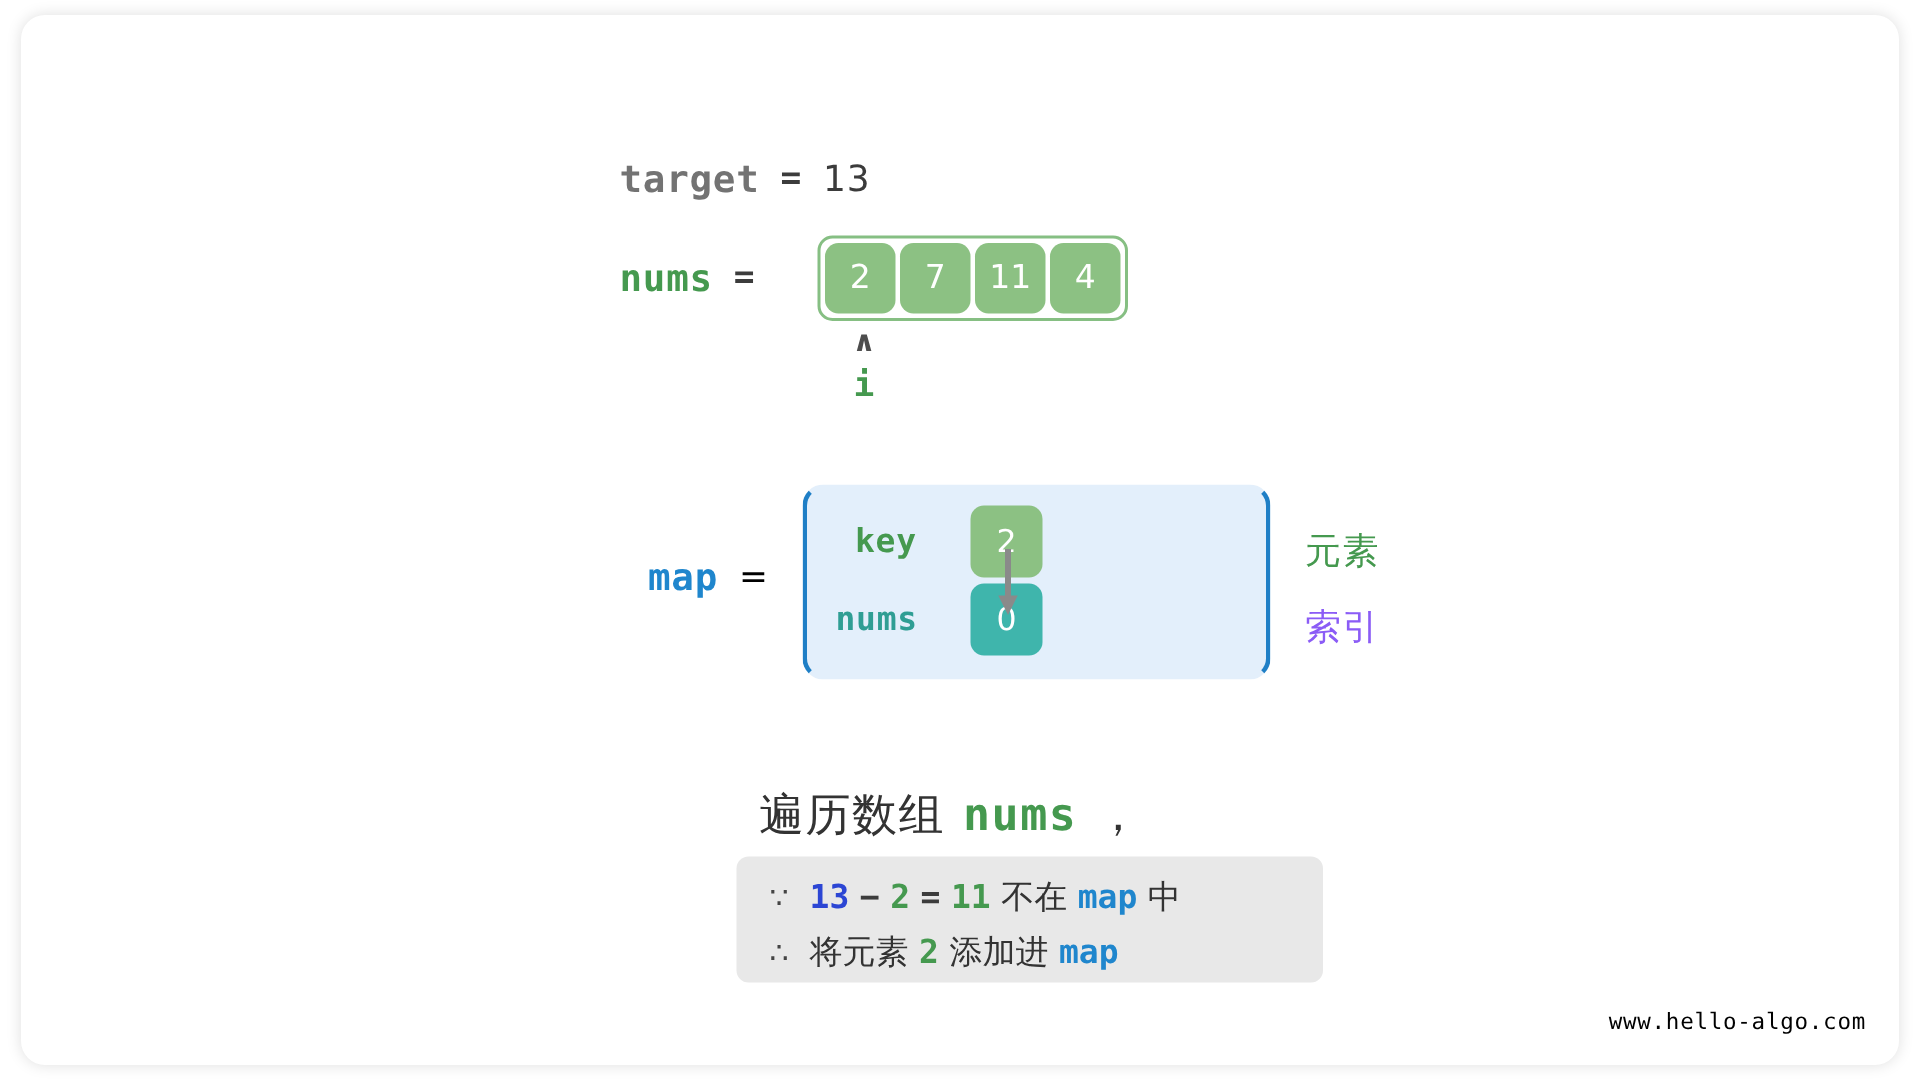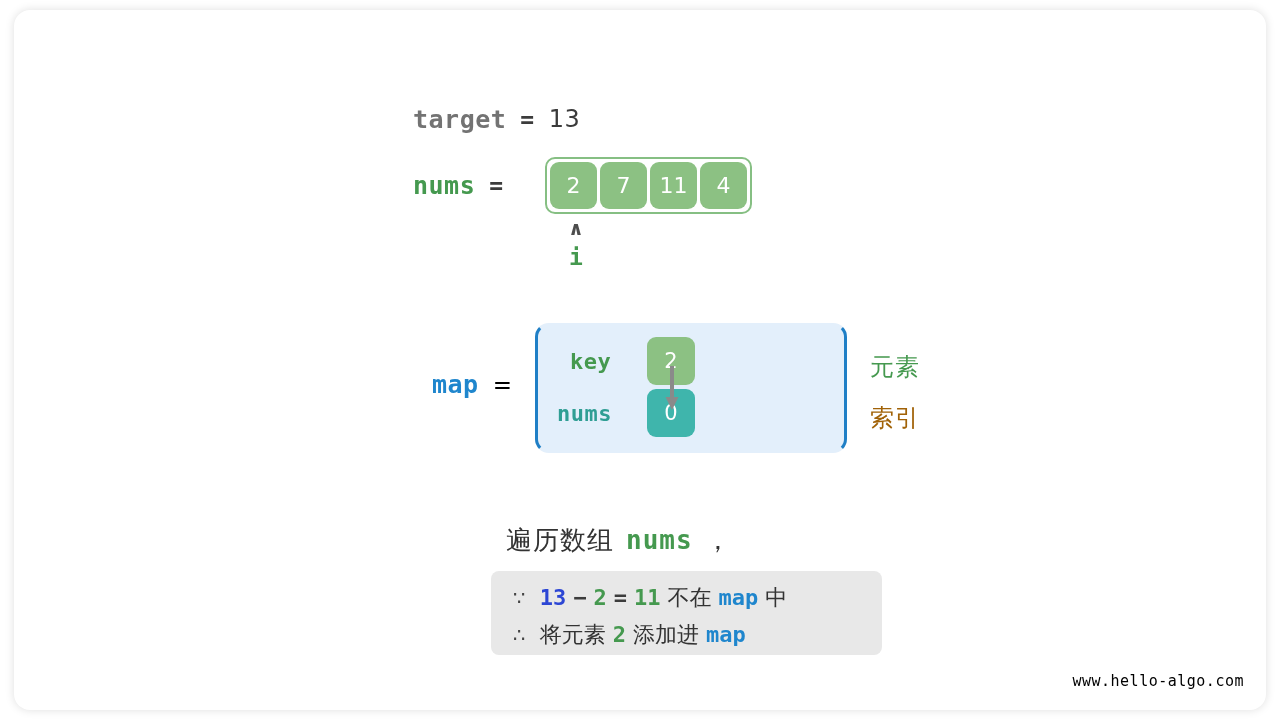--- a/index.html
+++ b/index.html
@@ -185,28 +185,28 @@
   }
 
   .side-label {
     position: absolute;
     font-family: "DejaVu Sans", sans-serif;
     font-weight: normal;
     font-size: 24px;
     letter-spacing: 1px;
   }
   #side-elem { left: 856px; top: 341px; color: #45994f; }
-  #side-idx  { left: 856px; top: 392px; color: #a16207; }
+  #side-idx  { left: 856px; top: 392px; color: #8b5cf6; }
 
   
   #desc-line {
     position: absolute;
     left: 492px;
     top: 513px;
-    font-size: 26px;
+    font-size: 30px;
     color: #333333;
     letter-spacing: 1px;
     display: flex;
     align-items: baseline;
   }
   #desc-line .zh { font-family: "DejaVu Sans", sans-serif; }
   #desc-line .code {
     font-family: "DejaVu Sans Mono", monospace;
     font-weight: bold;
     color: #45994f;

